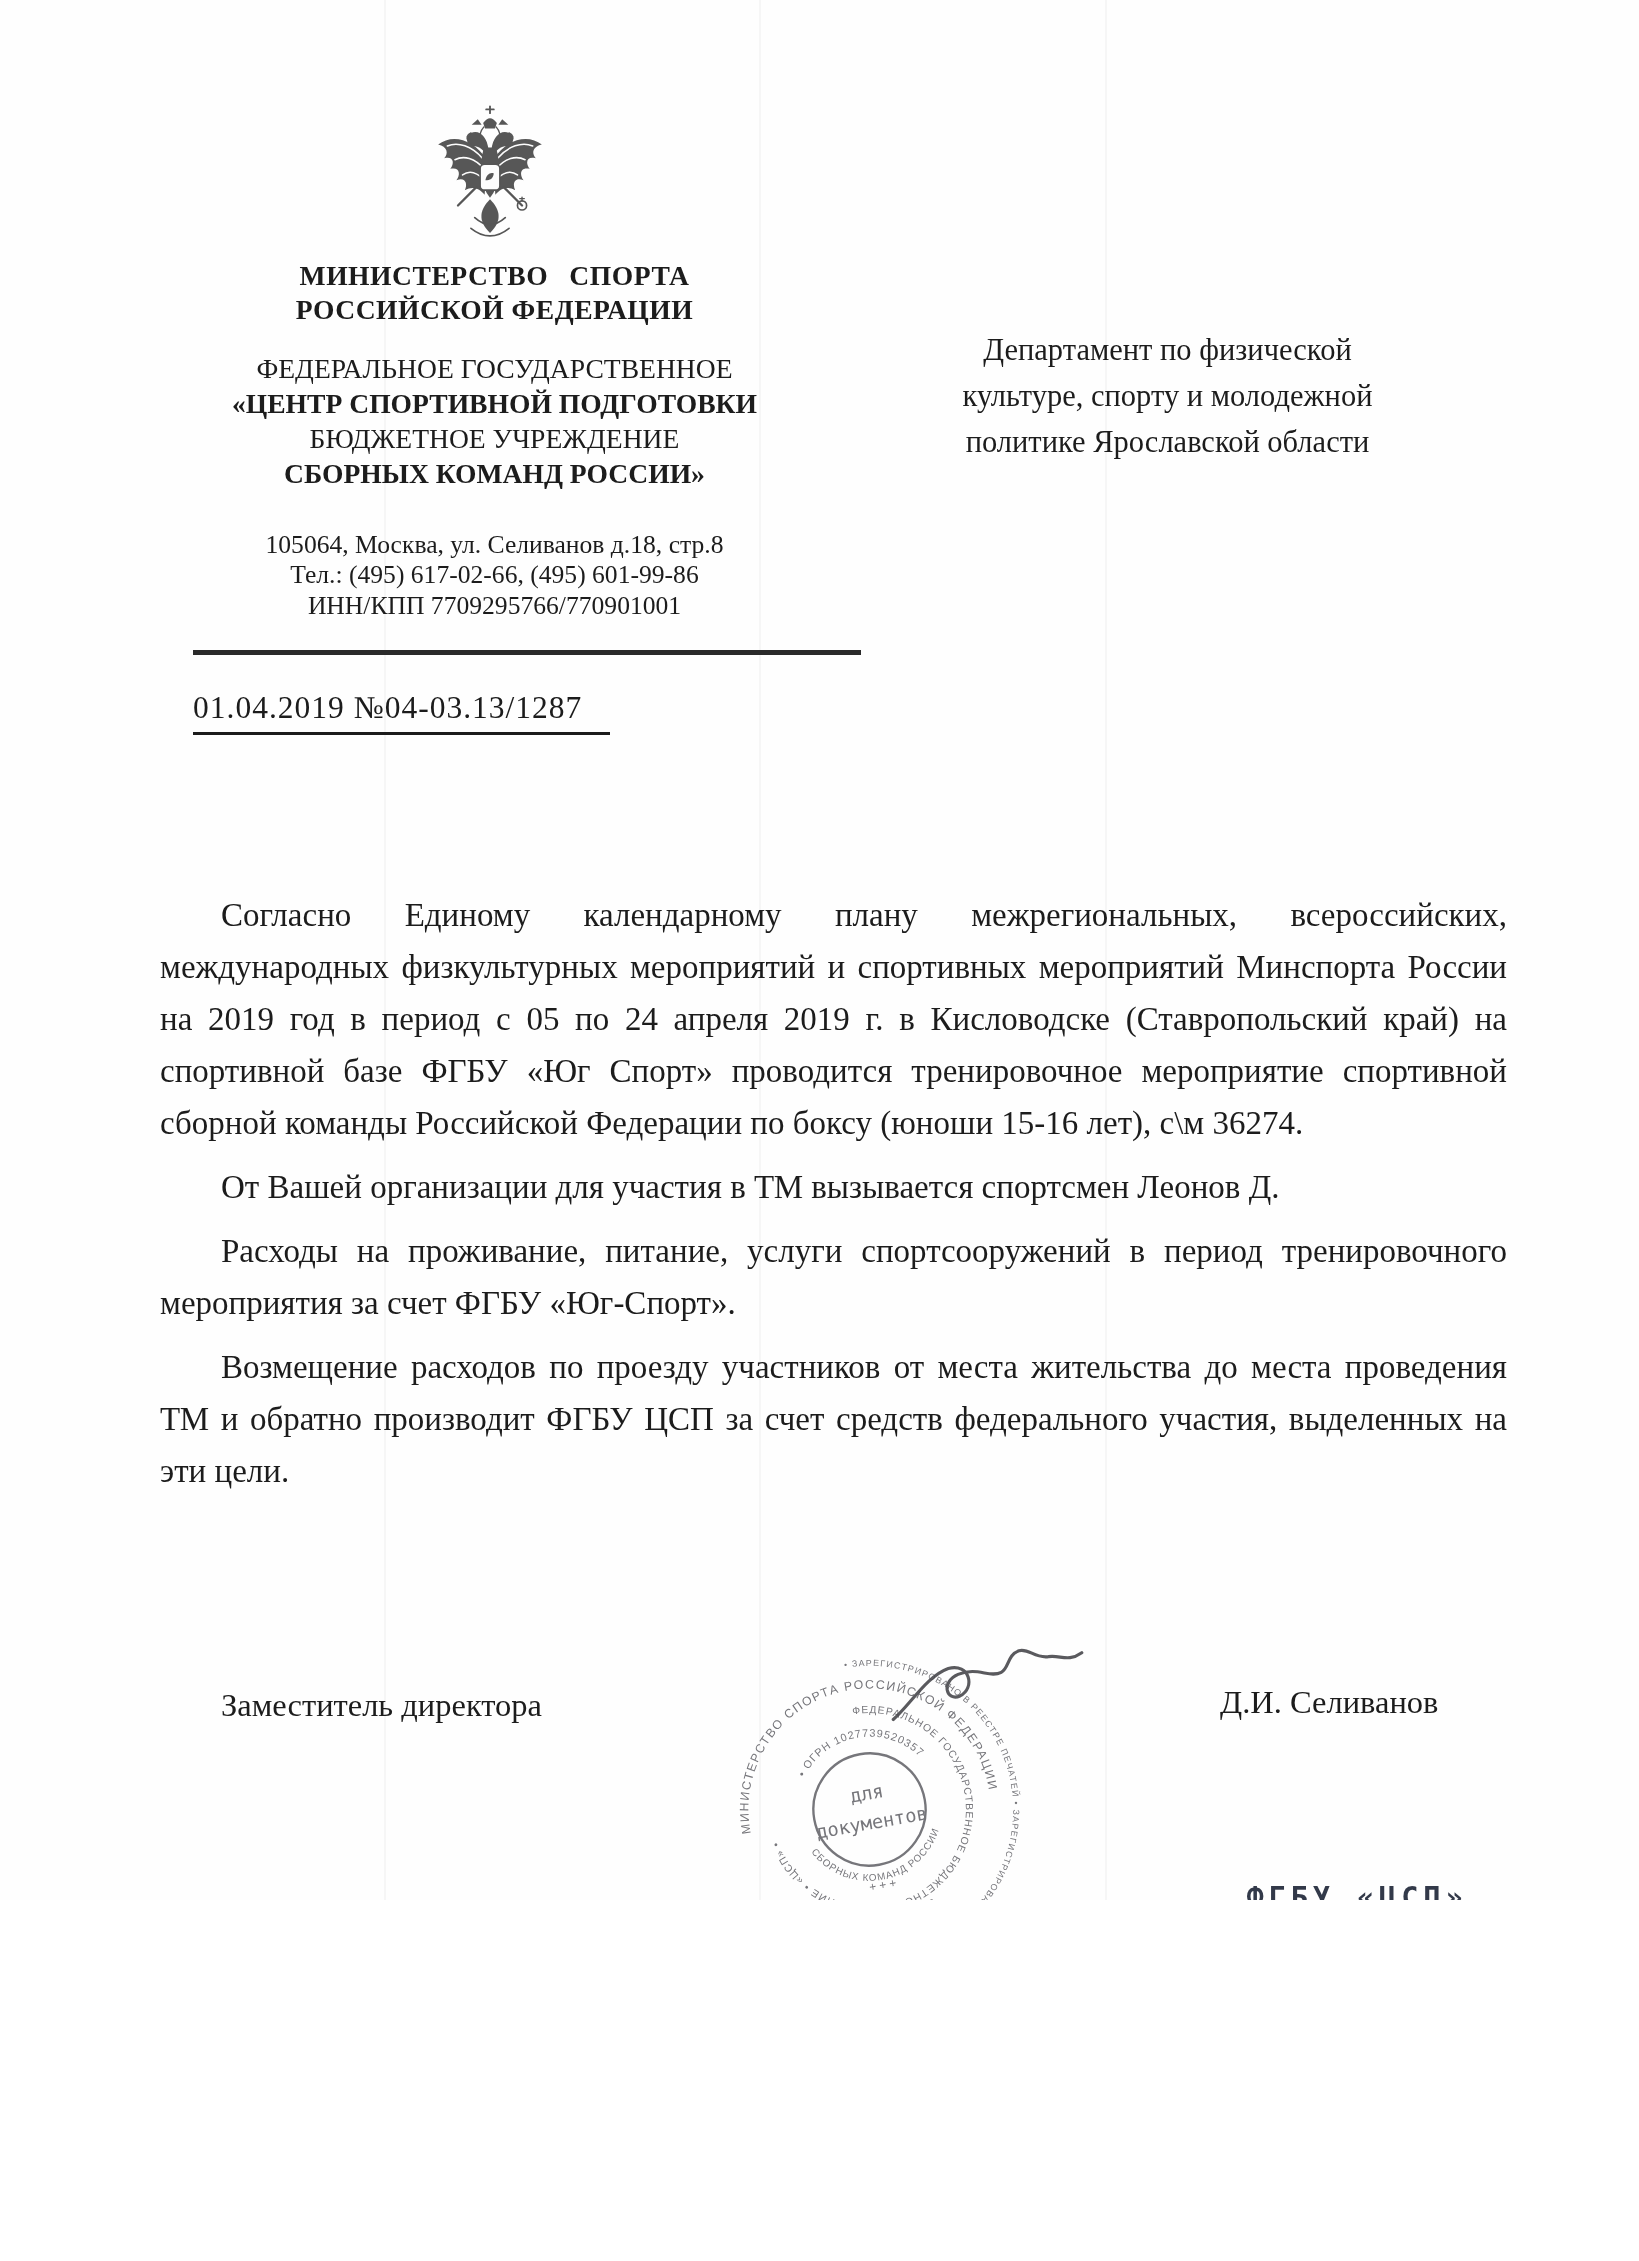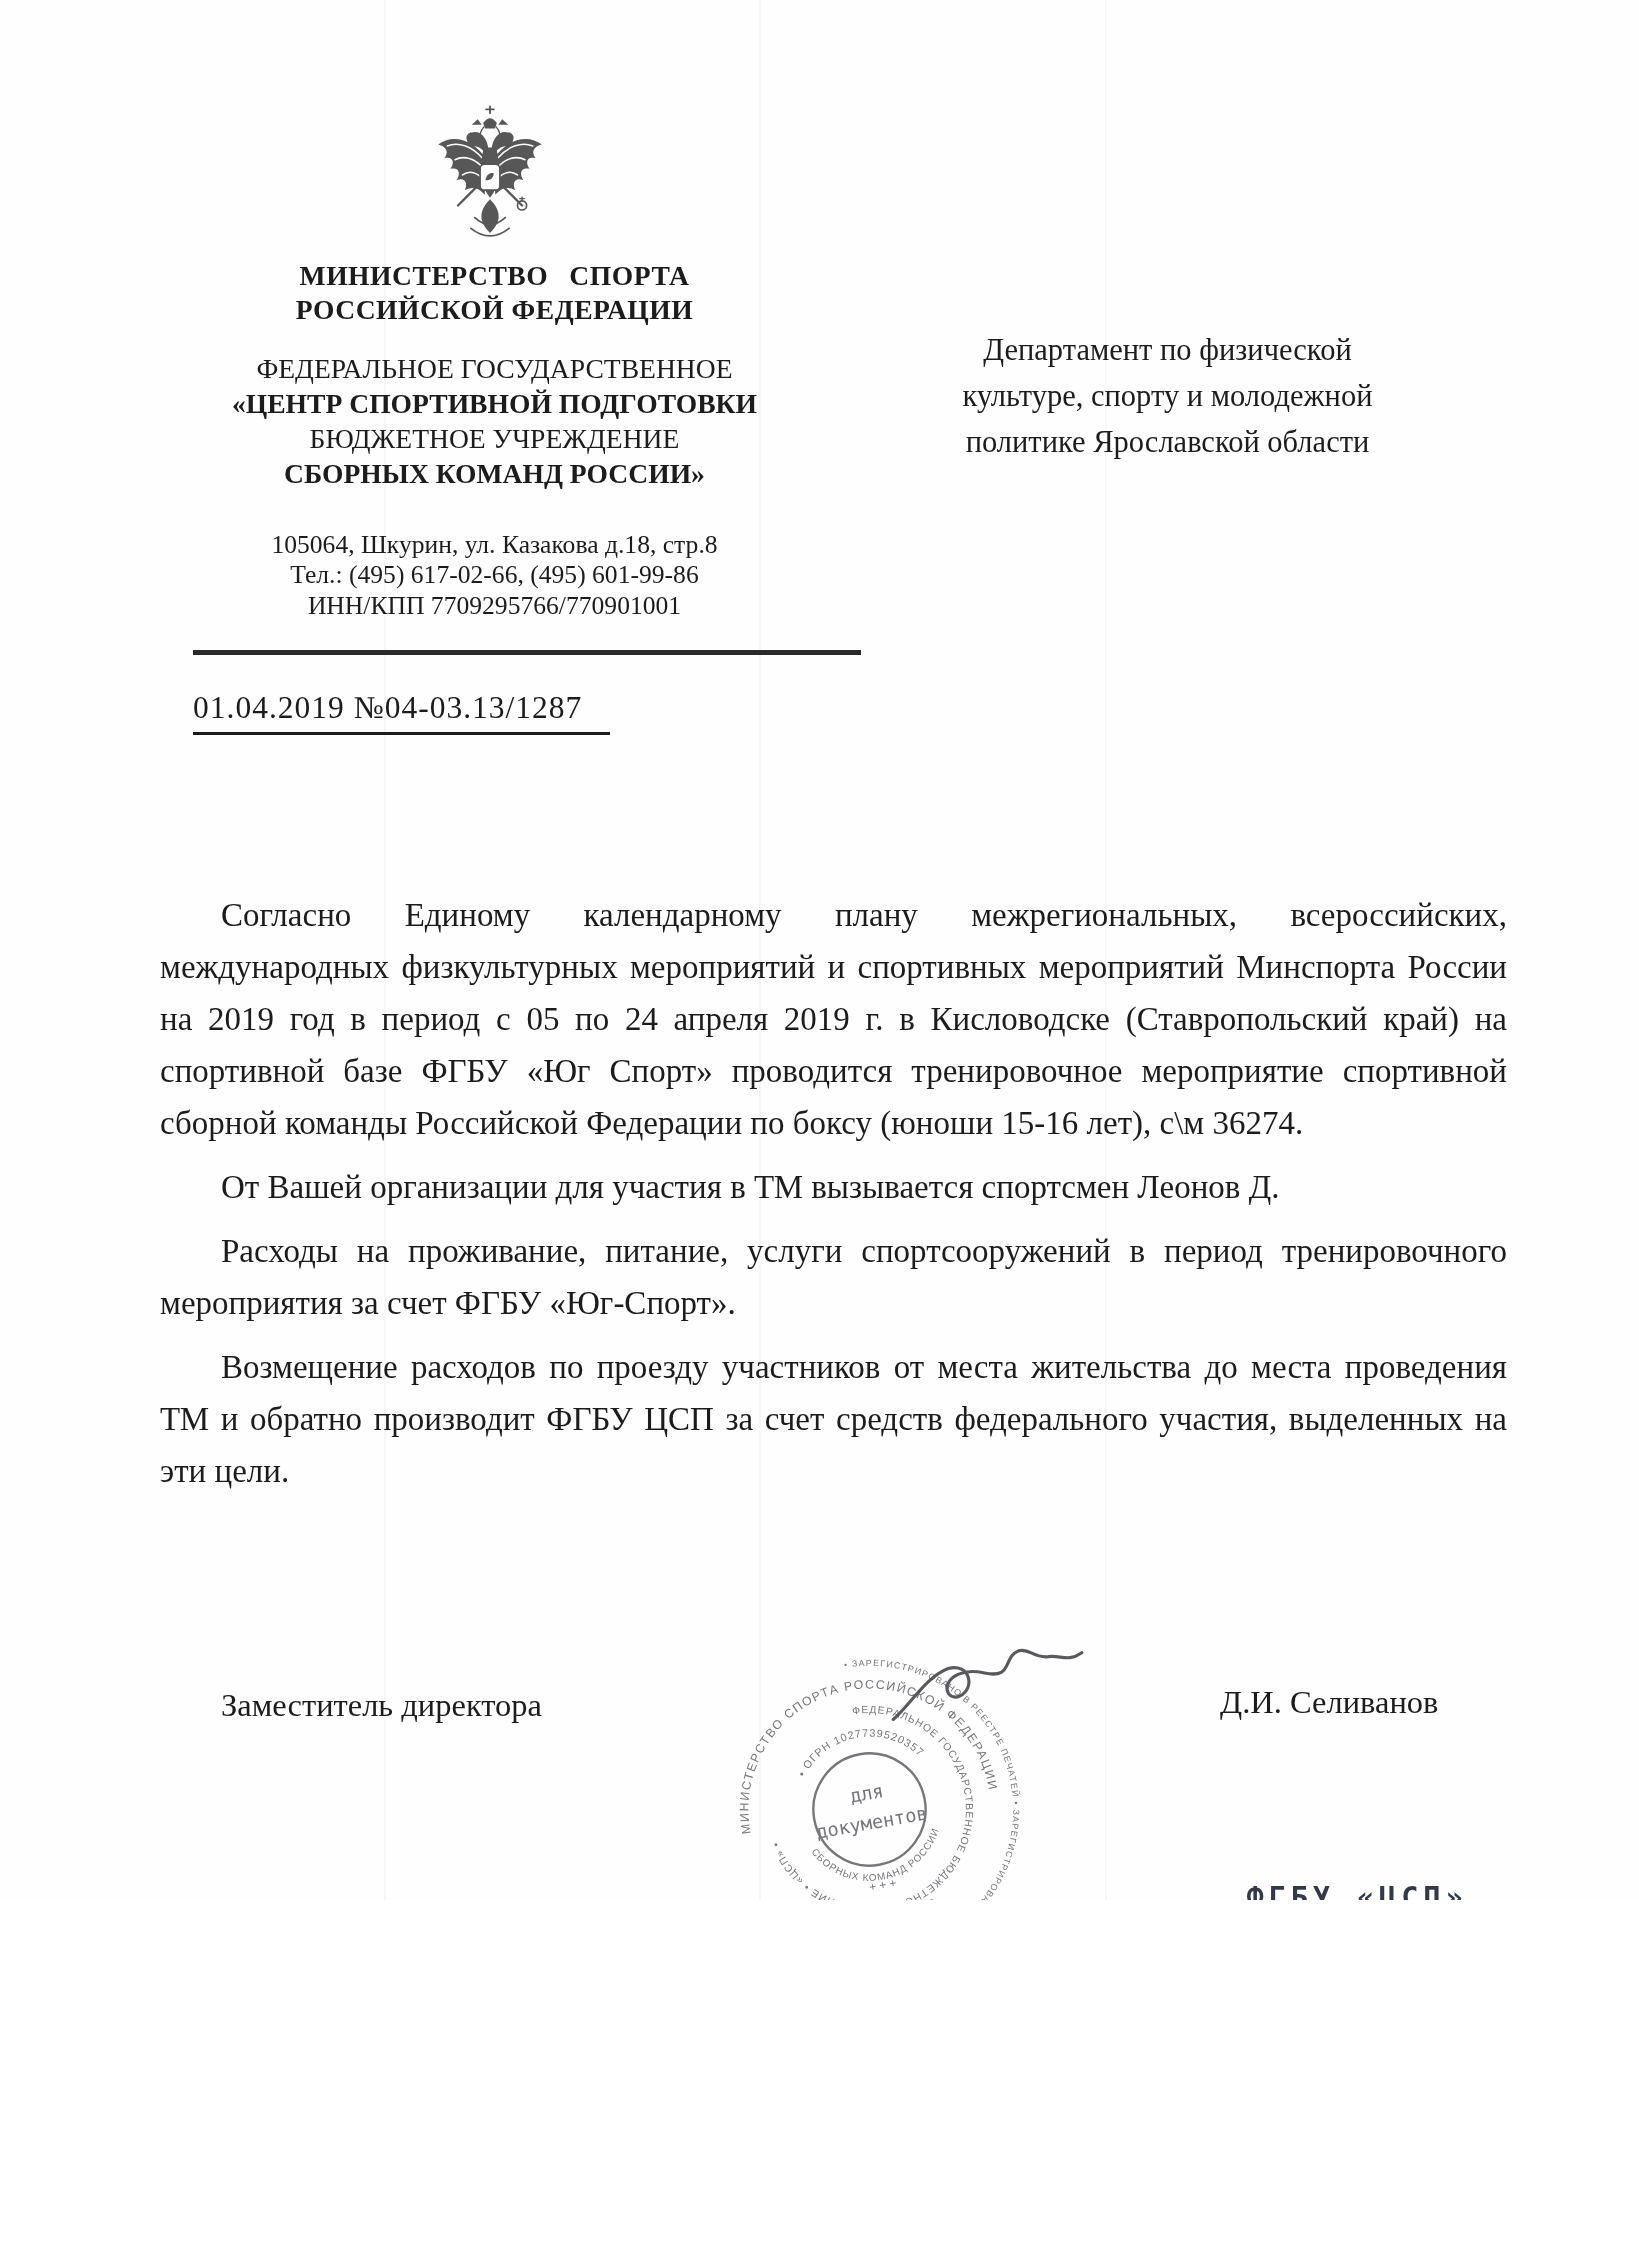--- a/index.html
+++ b/index.html
@@ -83,21 +83,21 @@
   <div class="sender">
     <div class="ministry-line first">МИНИСТЕРСТВО СПОРТА</div>
     <div class="ministry-line">РОССИЙСКОЙ ФЕДЕРАЦИИ</div>
     <div class="org-block">
       <div class="org-line">ФЕДЕРАЛЬНОЕ ГОСУДАРСТВЕННОЕ</div>
       <div class="org-line bold">«ЦЕНТР СПОРТИВНОЙ ПОДГОТОВКИ</div>
       <div class="org-line">БЮДЖЕТНОЕ УЧРЕЖДЕНИЕ</div>
       <div class="org-line bold">СБОРНЫХ КОМАНД РОССИИ»</div>
     </div>
     <div class="addr-block">
-      <div class="addr-line">105064, Шкурин, ул. Казакова д.18, стр.8</div>
+      <div class="addr-line">105064, Москва, ул. Селиванов д.18, стр.8</div>
       <div class="addr-line">Тел.: (495) 617-02-66, (495) 601-99-86</div>
       <div class="addr-line">ИНН/КПП 7709295766/770901001</div>
     </div>
   </div>
 
   <div class="recipient">
     <div class="recipient-line">Департамент по физической</div>
     <div class="recipient-line">культуре, спорту и молодежной</div>
     <div class="recipient-line">политике Ярославской области</div>
   </div>

